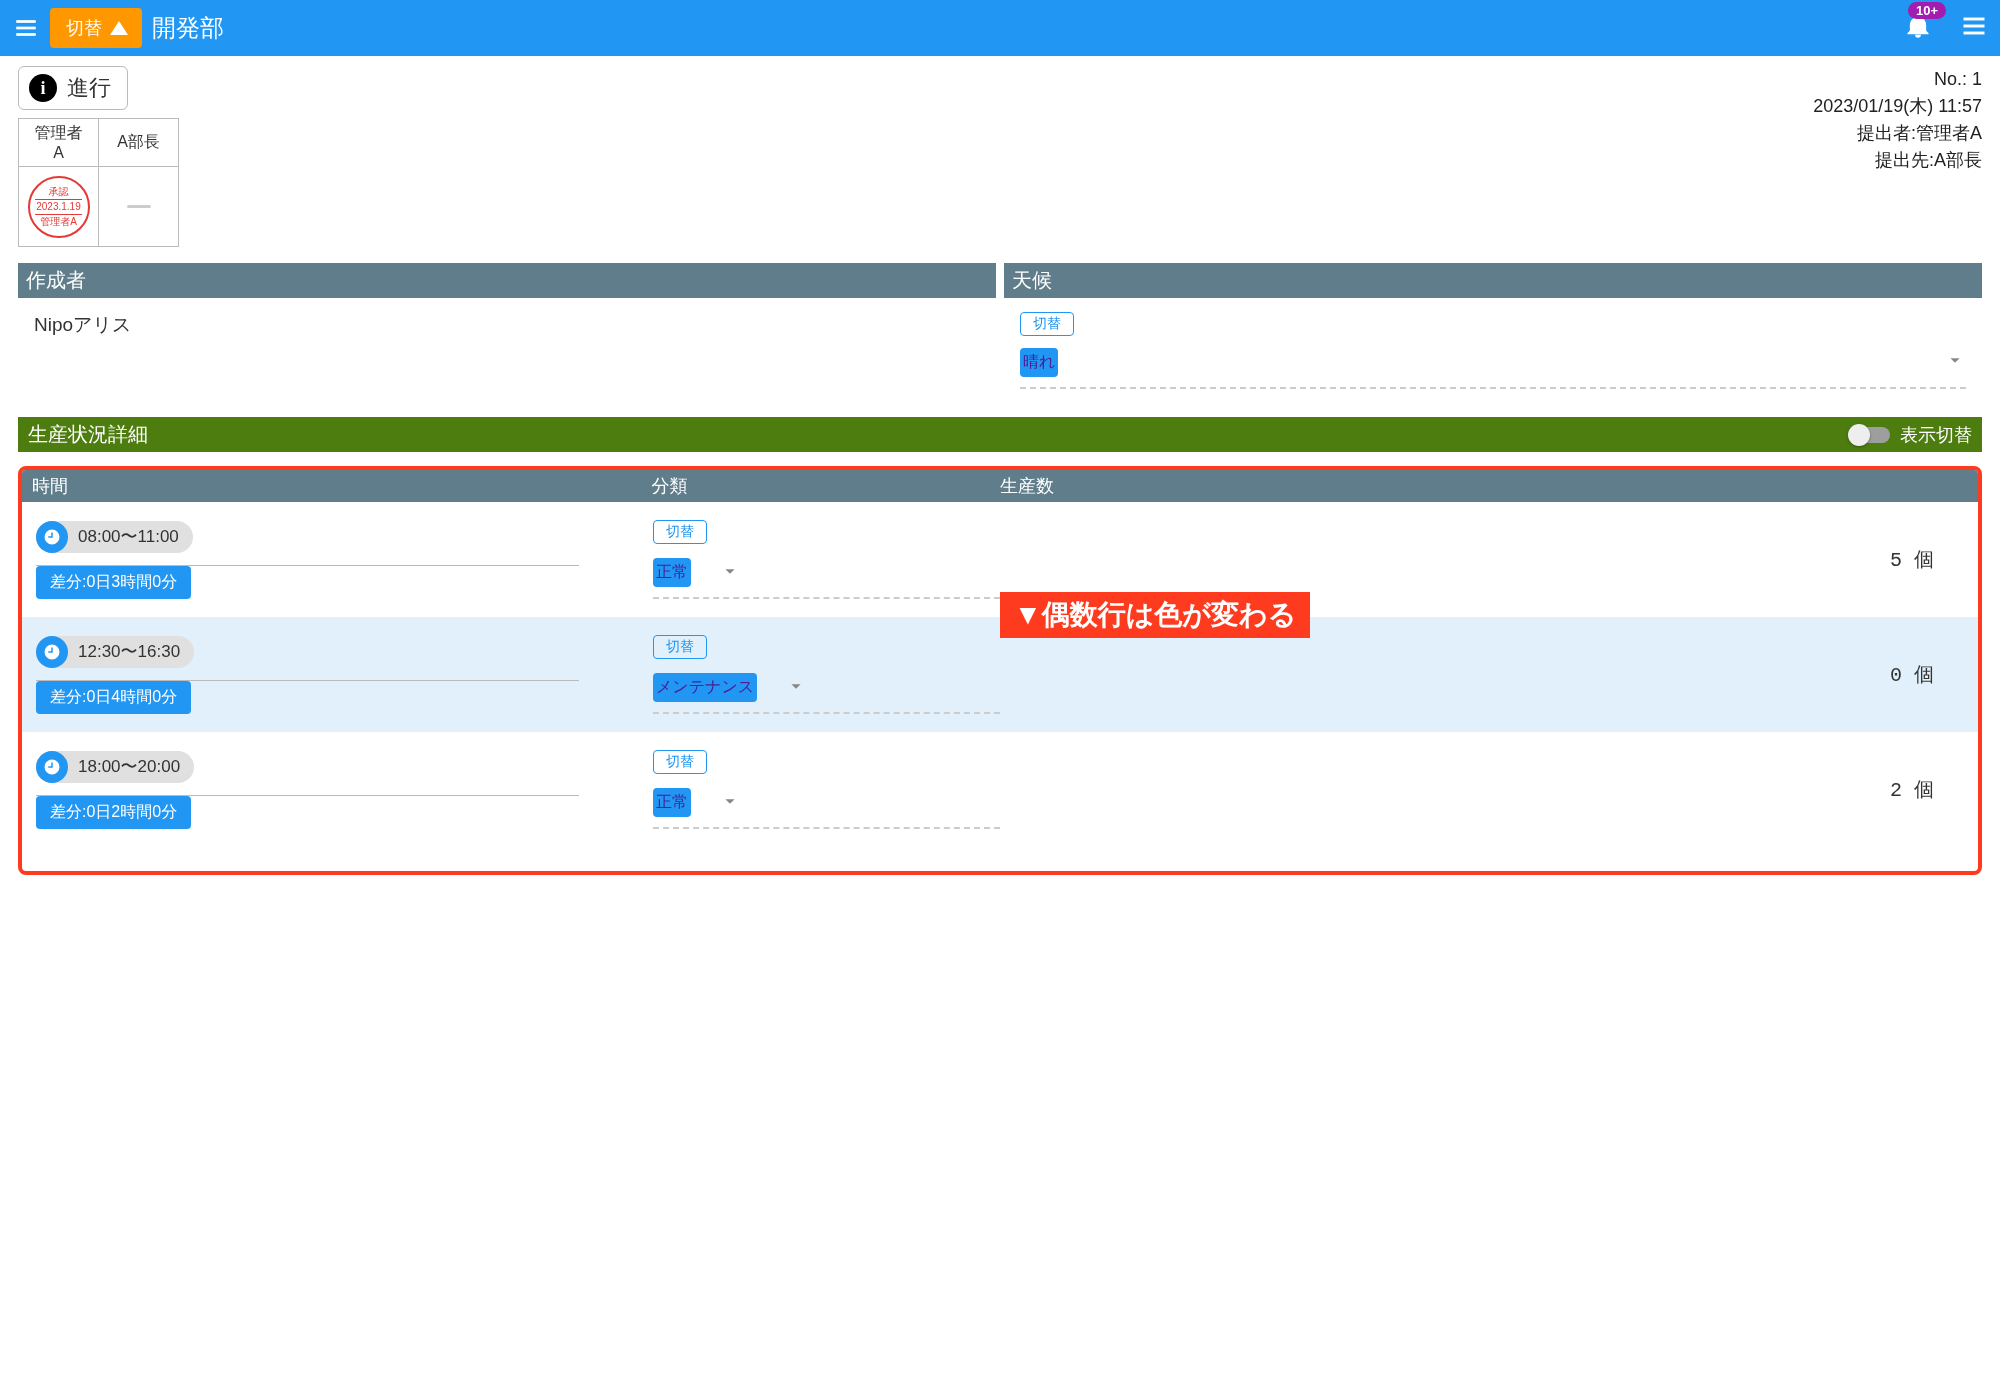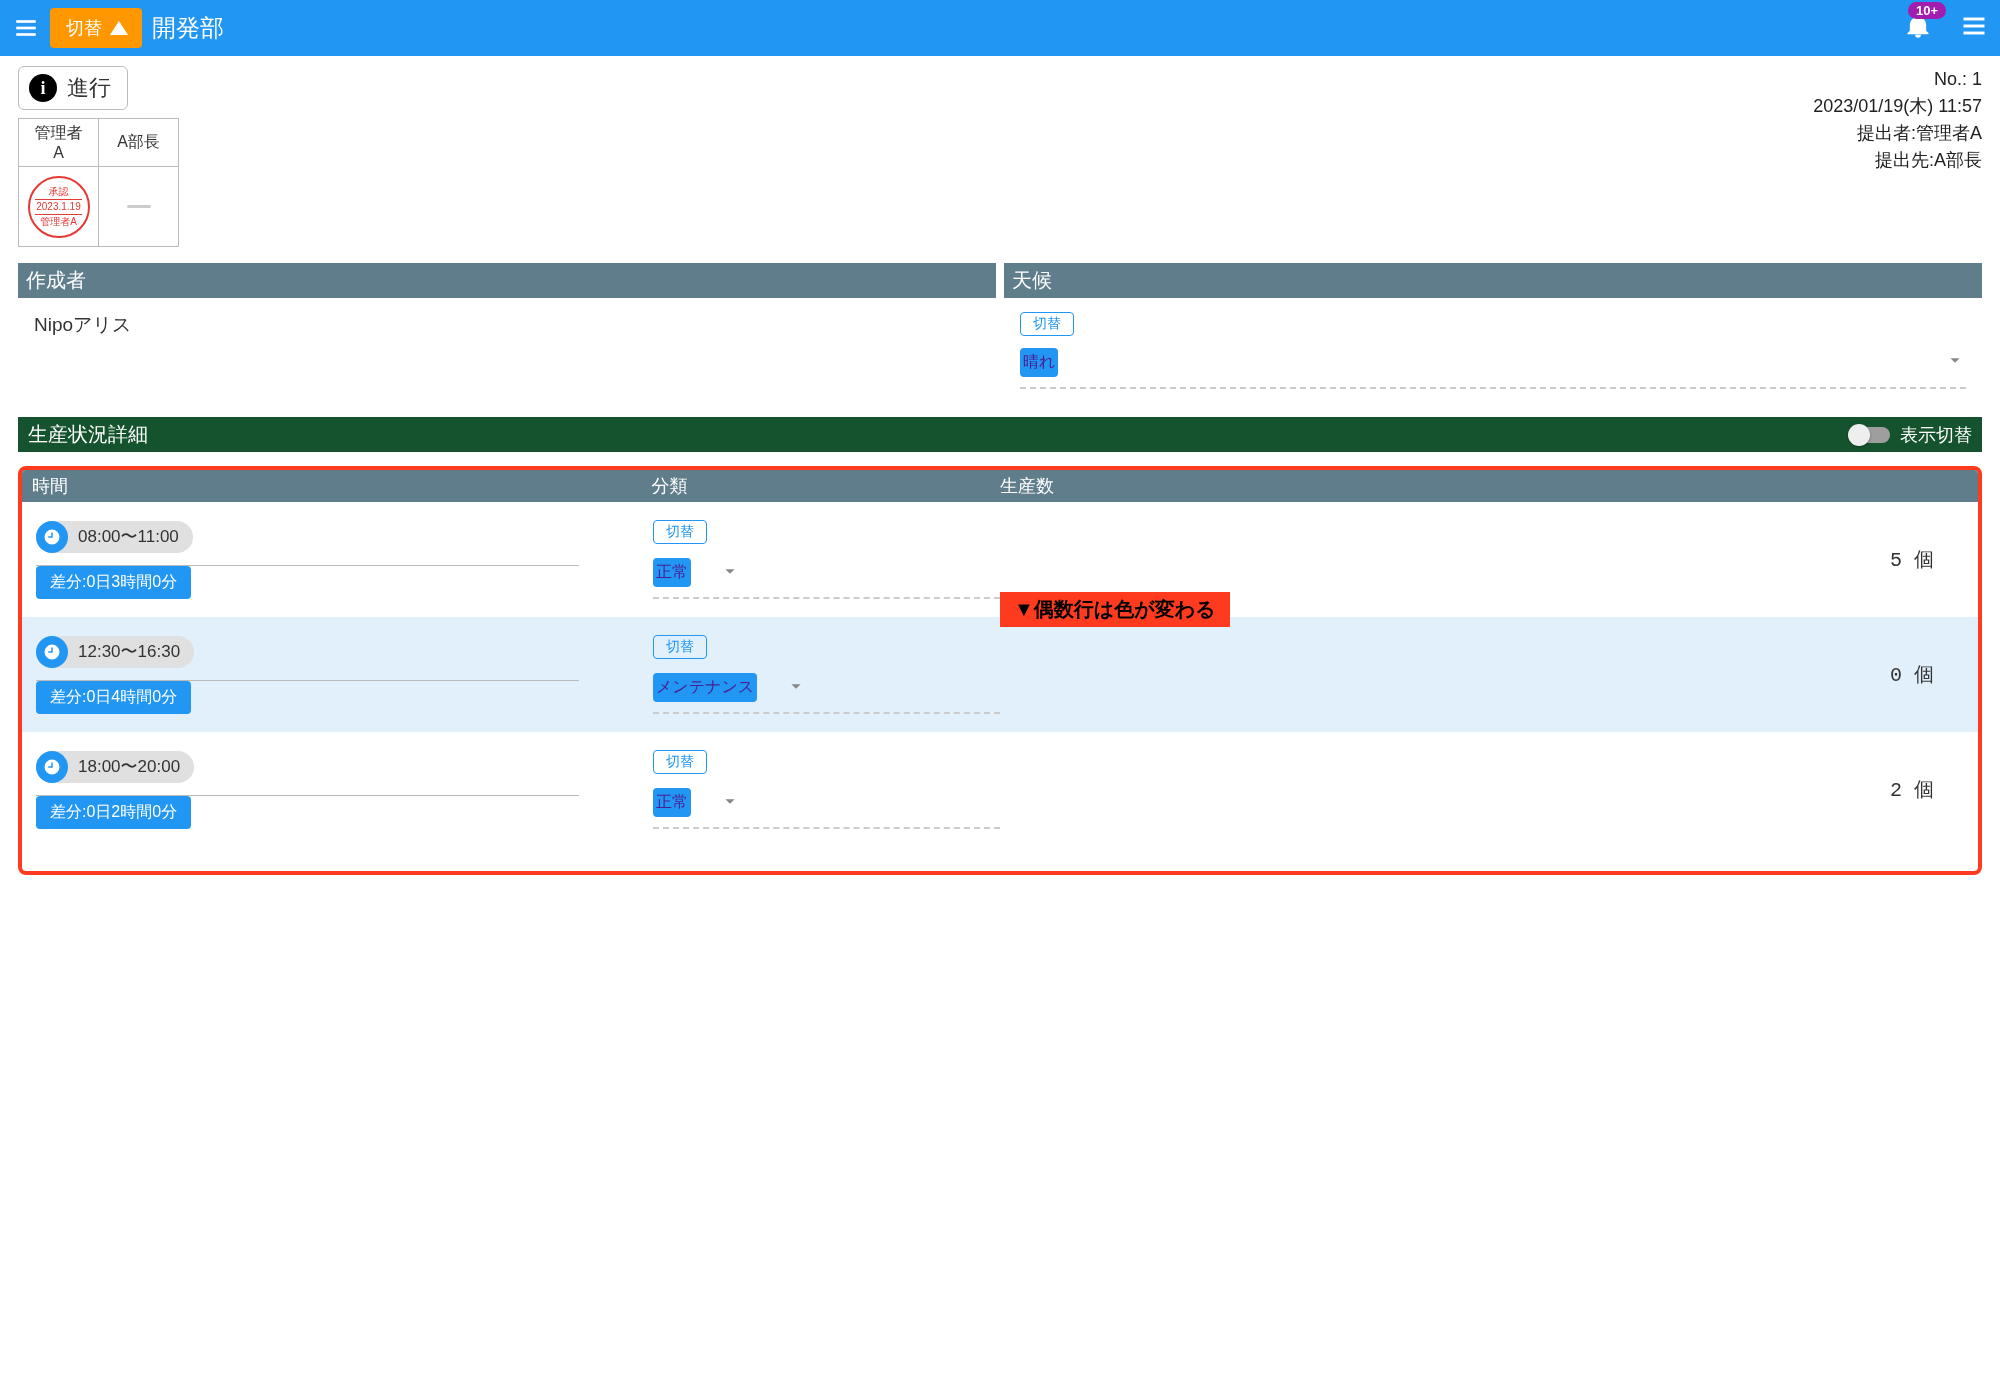--- a/index.html
+++ b/index.html
@@ -109,21 +109,21 @@
     border:1.5px solid #2196f3;color:#2196f3;background:#fff;
     font-size:14px;padding:2px 12px;border-radius:4px;cursor:pointer;
   }
   .chip-row { display:flex;align-items:center;width:100%;border-bottom:2px dashed #ccc;padding-bottom:10px;}
   .chip { background:#2196f3;color:#4c1d95;font-size:16px;padding:4px 3px;border-radius:4px;}
   .chevron-down { margin-left:auto;color:#888;cursor:pointer; }
   .chevron-down svg{width:22px;height:22px;fill:#888;}
 
   
   .detail-head {
-    background:#14532d;color:#fff;font-size:20px;font-weight:500;
+    background:#4d7c0f;color:#fff;font-size:20px;font-weight:500;
     padding:4px 10px;display:flex;align-items:center;margin-top:14px;
   }
   .toggle {
     margin-left:auto; display:inline-flex;align-items:center;gap:10px;color:#fff;
   }
   .toggle-track {
     width:40px;height:16px;background:#9e9e9e;border-radius:8px;position:relative;cursor:pointer;
   }
   .toggle-thumb {
     width:22px;height:22px;border-radius:50%;background:#eee;position:absolute;
@@ -174,21 +174,21 @@
 
   .cat-chip-row {
     display:flex;align-items:center;width:100%;border-bottom:2px dashed #ccc;
     padding-bottom:10px; padding-right:10px;
   }
   .cat-chip-row .chip{font-size:16px;}
   .cat-chip-row .chevron-down { margin-left:28px; }
 
   .annotation {
     position:absolute;
-    background:#ff3b1f;color:#000000;font-size:20px;font-weight:700;
+    background:#ff3b1f;color:#ffffff;font-size:28px;font-weight:700;
     padding:4px 14px;
     left:50%;top:122px;
   }
 
   .mini-switch-btn.even {
     border-color:#2196f3;color:#2196f3;background:transparent;
   }
 </style>
 </head>
 <body>

